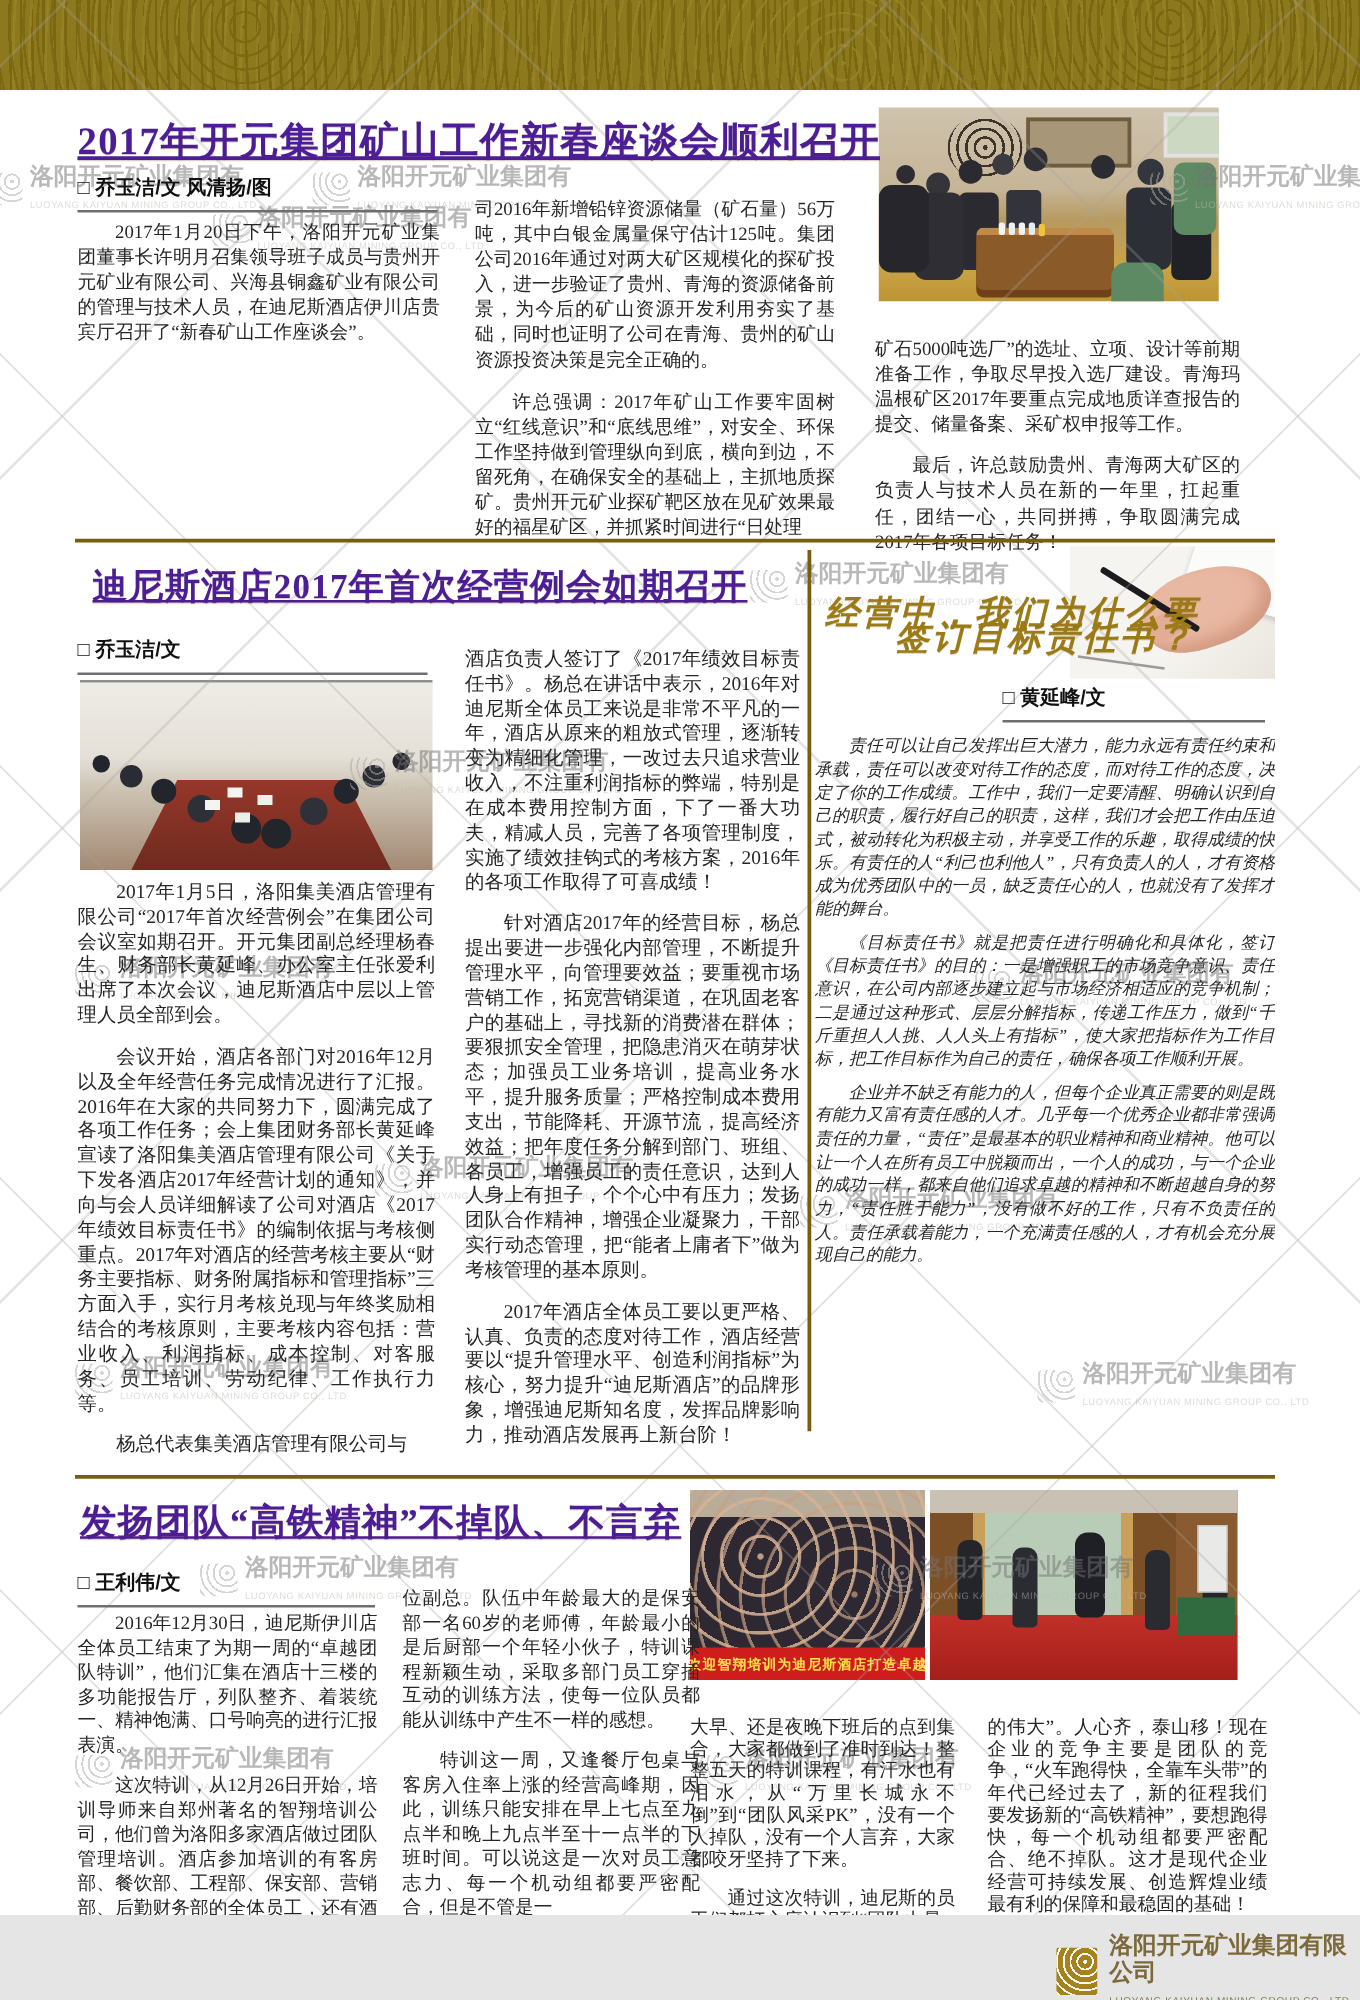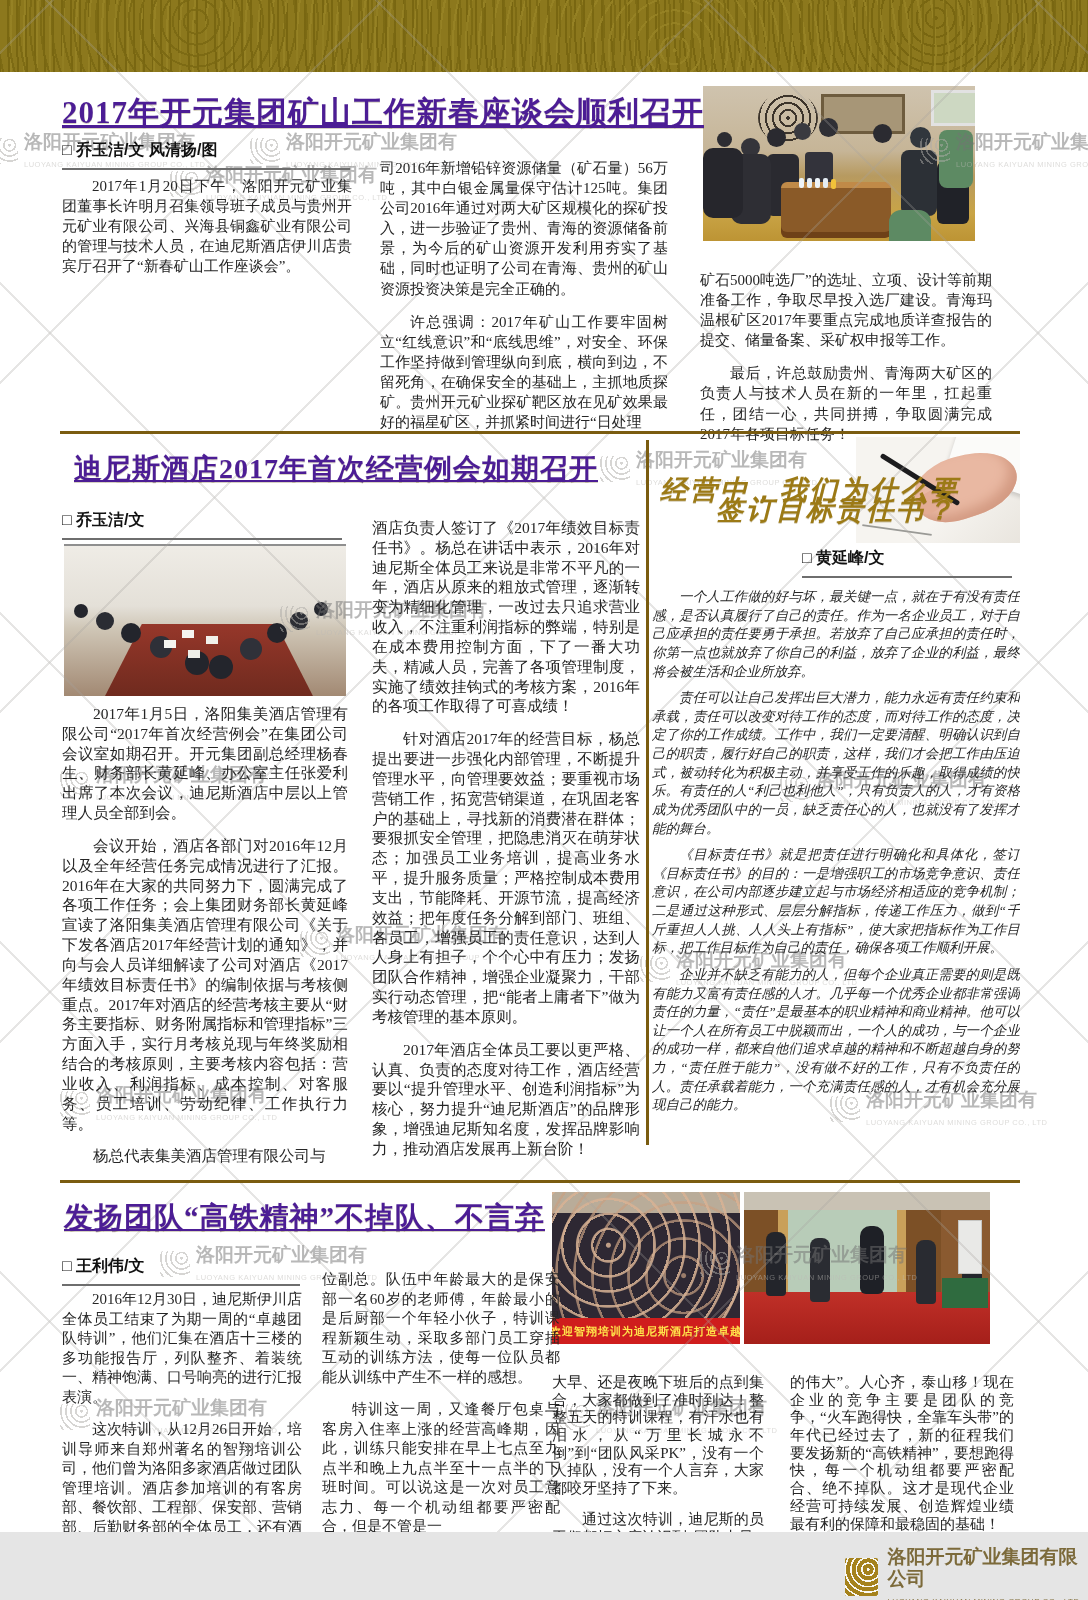--- a/index.html
+++ b/index.html
@@ -229,21 +229,20 @@
   <div class="abs a3-title" style="left:716px;top:492px;white-space:nowrap">签订目标责任书？</div>
   <div class="abs photo photo3" style="left:856px;top:437px;width:164px;height:106px">
     <div class="p3-sleeve"></div>
     <div class="p3-hand"></div>
     <div class="p3-thumb"></div>
     <div class="p3-pen"></div>
     <div class="p3-line"></div>
   </div>
   <div class="abs byline" style="left:802px;top:548px;width:210px">□ 黄延峰/文</div>
   <div class="abs a3-text" style="left:652px;top:588px;width:368px;height:584px">
-    <p>一个人工作做的好与坏，最关键一点，就在于有没有责任感，是否认真履行了自己的责任。作为一名企业员工，对于自己应承担的责任要勇于承担。若放弃了自己应承担的责任时，你第一点也就放弃了你自己的利益，放弃了企业的利益，最终将会被生活和企业所放弃。</p>
     <p>责任可以让自己发挥出巨大潜力，能力永远有责任约束和承载，责任可以改变对待工作的态度，而对待工作的态度，决定了你的工作成绩。工作中，我们一定要清醒、明确认识到自己的职责，履行好自己的职责，这样，我们才会把工作由压迫式，被动转化为积极主动，并享受工作的乐趣，取得成绩的快乐。有责任的人“利己也利他人”，只有负责人的人，才有资格成为优秀团队中的一员，缺乏责任心的人，也就没有了发挥才能的舞台。</p>
     <p>《目标责任书》就是把责任进行明确化和具体化，签订《目标责任书》的目的：一是增强职工的市场竞争意识、责任意识，在公司内部逐步建立起与市场经济相适应的竞争机制；二是通过这种形式、层层分解指标，传递工作压力，做到“千斤重担人人挑、人人头上有指标”，使大家把指标作为工作目标，把工作目标作为自己的责任，确保各项工作顺利开展。</p>
     <p>企业并不缺乏有能力的人，但每个企业真正需要的则是既有能力又富有责任感的人才。几乎每一个优秀企业都非常强调责任的力量，“责任”是最基本的职业精神和商业精神。他可以让一个人在所有员工中脱颖而出，一个人的成功，与一个企业的成功一样，都来自他们追求卓越的精神和不断超越自身的努力，“责任胜于能力”，没有做不好的工作，只有不负责任的人。责任承载着能力，一个充满责任感的人，才有机会充分展现自己的能力。</p>
 
   </div>
 </div>
 
 <div class="abs hr" style="left:60px;top:1180px;width:960px"></div>
 
 <div class="a4">

